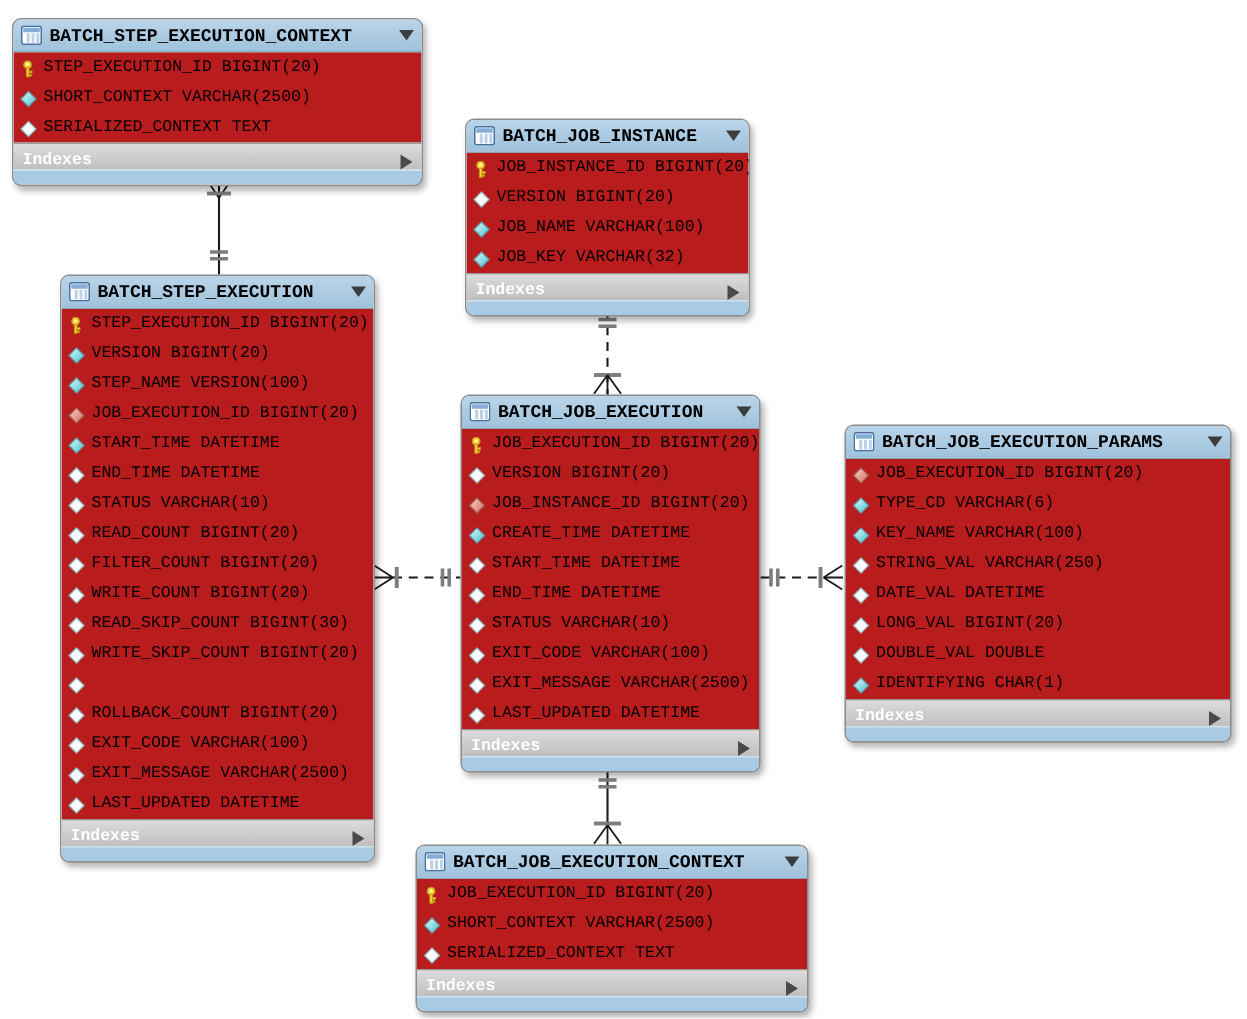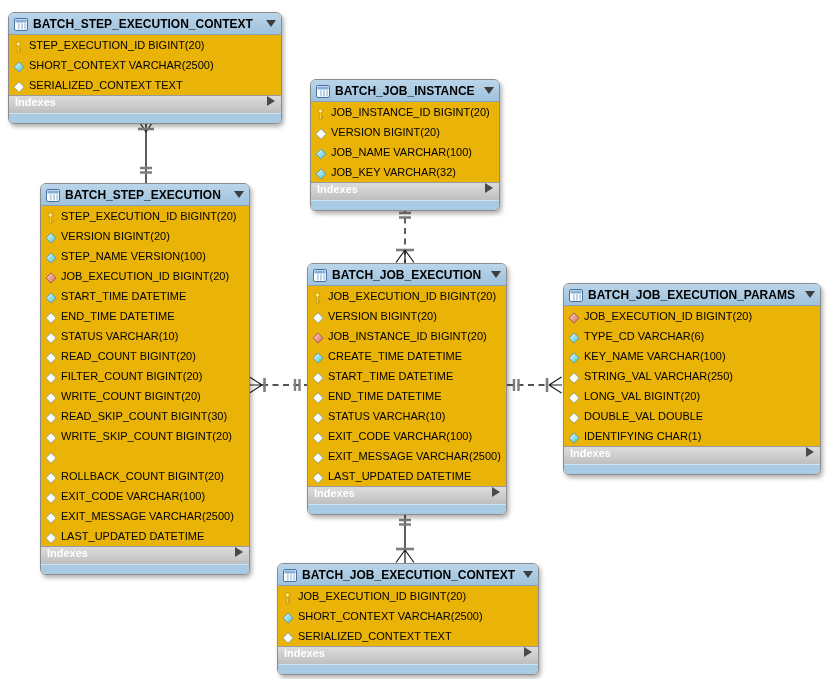--- a/index.html
+++ b/index.html
@@ -1,31 +1,31 @@
 <!DOCTYPE html>
 <html><head>
 <meta charset="utf-8">
 <style>
   html,body{margin:0;padding:0;background:#ffffff;}
   #canvas{position:relative;width:831px;height:679px;background:#ffffff;overflow:hidden;
-          font-family:Liberation Sans, sans-serif;}
+          font-family:Liberation Mono, monospace;}
   .table{position:absolute;border:1px solid #8c8c8c;border-radius:6px;background:#ffffff;
          box-shadow:2px 3px 4px rgba(0,0,0,0.30);overflow:hidden;}
   .thead{height:21px;background:linear-gradient(#bad5ea,#9fc2dc);border-bottom:1px solid #87a0b4;
          display:flex;align-items:center;padding:0 5px;}
   .ttitle{font-size:12px;font-weight:bold;color:#000;margin-left:5px;white-space:nowrap;flex:1 1 auto;}
   .ticon{width:14px;height:13px;display:inline-block;flex:0 0 auto;}
   .tri-down{width:0;height:0;border-left:5px solid transparent;border-right:5px solid transparent;
             border-top:7px solid #3d3d3d;flex:0 0 auto;margin-left:4px;}
-  .tbody{background:#eab308;}
+  .tbody{background:#b91c1c;}
   .row{height:20px;display:flex;align-items:center;padding:0 4px;white-space:nowrap;}
   .row .ic{width:12px;height:12px;display:inline-block;flex:0 0 auto;}
   .row .ftext{font-size:11px;color:#000;margin-left:4px;}
   .tfoot{height:17px;background:linear-gradient(#dcdcdc,#bfbfbf);border-top:1px solid #9a9a9a;
-         display:flex;align-items:flex-start;padding:0 6px;}
+         display:flex;align-items:flex-end;padding:0 6px;}
   .flabel{font-size:11px;font-weight:bold;color:#ffffff;flex:1 1 auto;}
   .tri-right{width:0;height:0;border-top:5px solid transparent;border-bottom:5px solid transparent;
              border-left:8px solid #4a4a4a;flex:0 0 auto;}
   .tstrip{height:9px;background:#a8cae2;border-top:1px solid #cfe2ef;}
   #rels{position:absolute;left:0;top:0;width:831px;height:679px;pointer-events:none;}
 </style>
 </head>
 <body>
 
 <svg width="0" height="0" style="position:absolute" aria-hidden="true">
@@ -414,20 +414,26 @@
         <div class="row">
           <span class="ic"><svg width="12" height="12" viewBox="0 0 12 12">
               <path d="M6 0.9 L11 6 L6 11.1 L1 6 Z" fill="#fdfdfd" stroke="#8fb4ba" stroke-width="0.9"></path>
             </svg></span>
           <span class="ftext">STRING_VAL VARCHAR(250)</span>
         </div>
         <div class="row">
           <span class="ic"><svg width="12" height="12" viewBox="0 0 12 12">
               <path d="M6 0.9 L11 6 L6 11.1 L1 6 Z" fill="#fdfdfd" stroke="#8fb4ba" stroke-width="0.9"></path>
             </svg></span>
+          <span class="ftext">DATE_VAL DATETIME</span>
+        </div>
+        <div class="row">
+          <span class="ic"><svg width="12" height="12" viewBox="0 0 12 12">
+              <path d="M6 0.9 L11 6 L6 11.1 L1 6 Z" fill="#fdfdfd" stroke="#8fb4ba" stroke-width="0.9"></path>
+            </svg></span>
           <span class="ftext">LONG_VAL BIGINT(20)</span>
         </div>
         <div class="row">
           <span class="ic"><svg width="12" height="12" viewBox="0 0 12 12">
               <path d="M6 0.9 L11 6 L6 11.1 L1 6 Z" fill="#fdfdfd" stroke="#8fb4ba" stroke-width="0.9"></path>
             </svg></span>
           <span class="ftext">DOUBLE_VAL DOUBLE</span>
         </div>
         <div class="row">
           <span class="ic"><svg width="12" height="12" viewBox="0 0 12 12">

